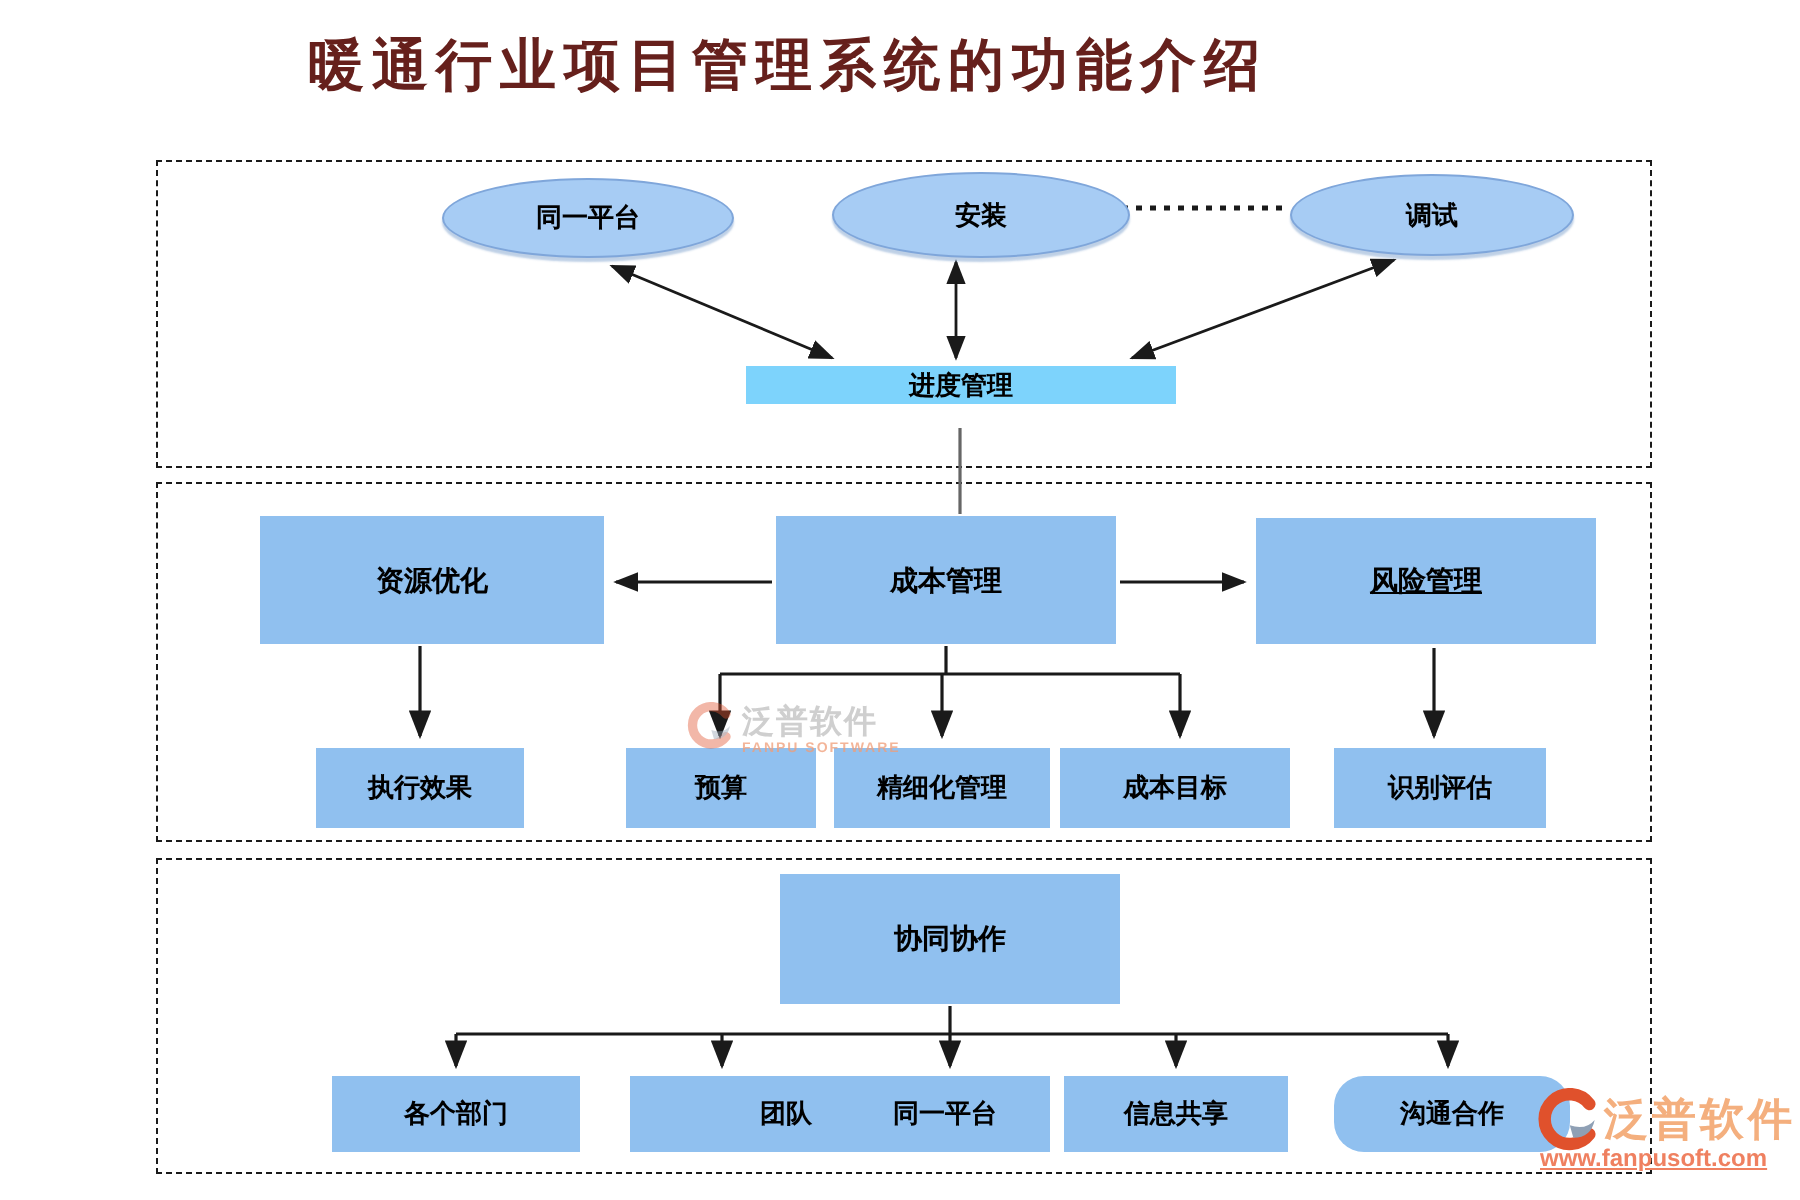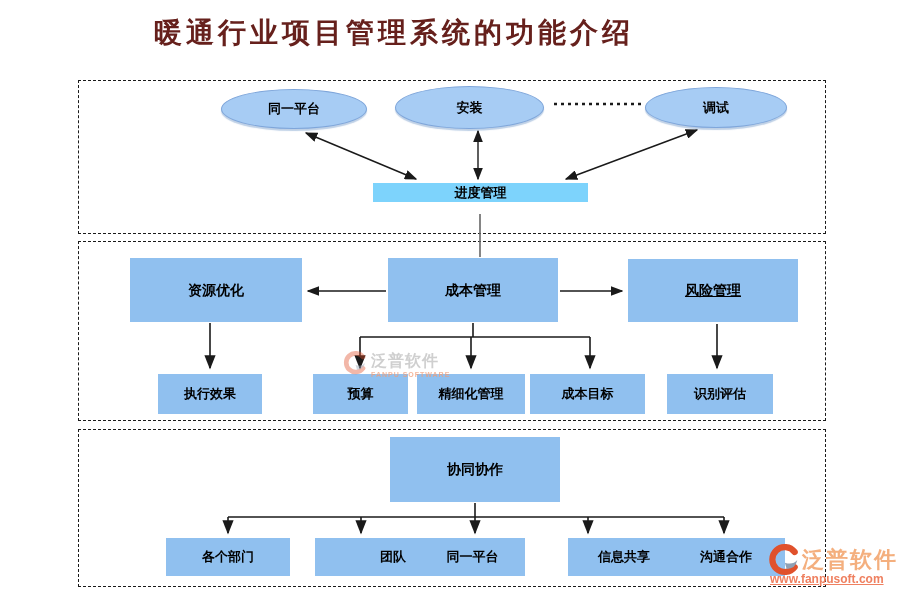--- a/index.html
+++ b/index.html
@@ -89,21 +89,21 @@
     <line x1="228" y1="517" x2="228" y2="533" stroke="#1a1a1a" stroke-width="1.6" marker-end="url(#ah)"></line>
     <line x1="361" y1="517" x2="361" y2="533" stroke="#1a1a1a" stroke-width="1.6" marker-end="url(#ah)"></line>
     <line x1="475" y1="517" x2="475" y2="533" stroke="#1a1a1a" stroke-width="1.6" marker-end="url(#ah)"></line>
     <line x1="588" y1="517" x2="588" y2="533" stroke="#1a1a1a" stroke-width="1.6" marker-end="url(#ah)"></line>
     <line x1="724" y1="517" x2="724" y2="533" stroke="#1a1a1a" stroke-width="1.6" marker-end="url(#ah)"></line>
   </svg>
 
   <div class="ellipse" style="left:221px; top:89px;  width:144px; height:38px;">
     <span>同一平台</span>
   </div>
-  <div class="ellipse" style="left:395px; top:86px;  width:147px; height:41px;">
+  <div class="ellipse" style="left:416px; top:86px;  width:147px; height:41px;">
     <span>安装</span>
   </div>
   <div class="ellipse" style="left:645px; top:87px;  width:140px; height:39px;">
     <span>调试</span>
   </div>
   <div class="node" style="left:373px; top:183px; width:215px; height:19px; background:#7dd3fc;">
     <span>进度管理</span>
   </div>
 
   <div class="node" style="left:130px; top:258px; width:172px; height:64px; font-size:14px;">
@@ -136,24 +136,24 @@
   </div>
   <div class="node" style="left:166px; top:538px; width:124px; height:38px;">
     <span>各个部门</span>
   </div>
   <div class="node" style="left:315px; top:538px; width:90px;  height:38px;padding-left:33px;">
     <span>团队</span>
   </div>
   <div class="node" style="left:420px; top:538px; width:105px; height:38px;">
     <span>同一平台</span>
   </div>
-  <div class="node" style="left:532px; top:538px; width:112px; height:38px;margin-left:36px;">
+  <div class="node" style="left:532px; top:538px; width:112px; height:38px;">
     <span>信息共享</span>
   </div>
-  <div class="node" style="left:667px; top:538px; width:118px; height:38px;">
+  <div class="node" style="left:667px; top:538px; width:118px; height:38px;border-radius:15px;">
     <span>沟通合作</span>
   </div>
 
   <div class="wm-center">
     <svg width="24" height="24" viewBox="0 0 36 36">
       <path d="M30,9 A14,14 0 1,0 30,26" fill="none" stroke="#e0512c" stroke-width="7" stroke-linecap="round" opacity="0.55"></path>
       <path d="M19,21 q9,3 14,-3 q-2,10 -12,10 z" fill="#9aa7b8" opacity="0.6"></path>
     </svg>
     <div class="wm-text">
       <div class="wm-brand">泛普软件</div>

